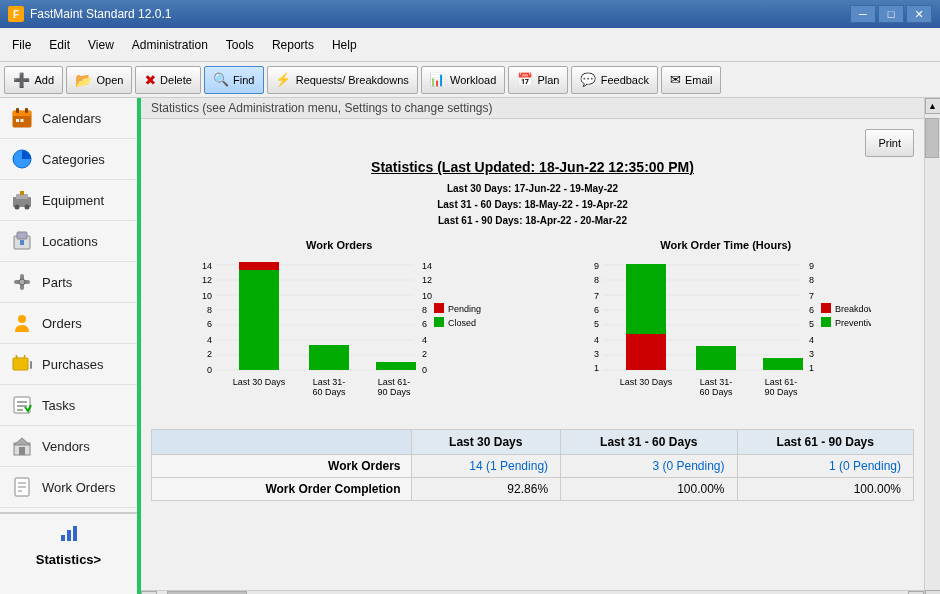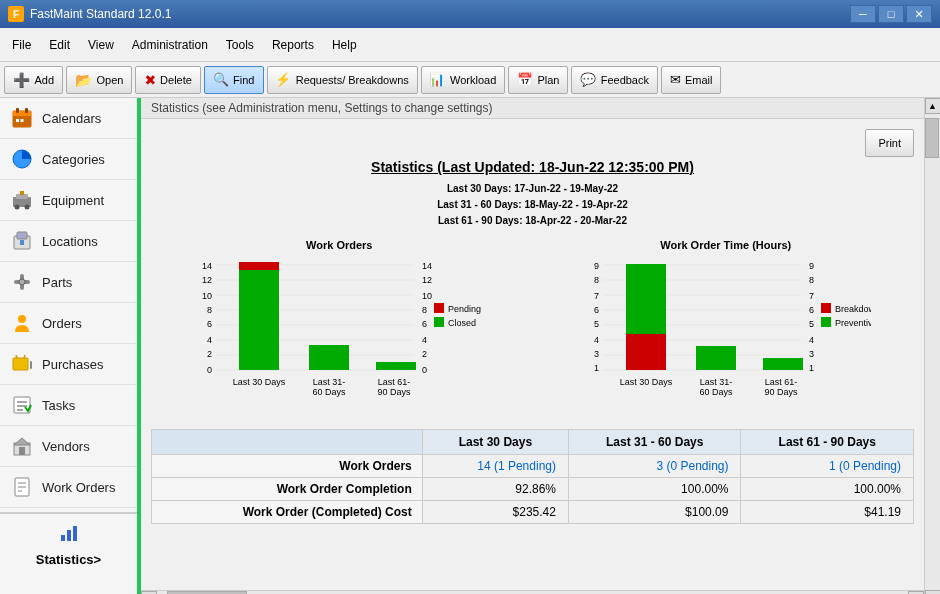--- a/index.html
+++ b/index.html
@@ -403,26 +403,20 @@
               <td class="right">
                 <a class="link-blue">1 (0 Pending)</a>
               </td>
             </tr>
             <tr>
               <td>Work Order Completion</td>
               <td class="right">92.86%</td>
               <td class="right">100.00%</td>
               <td class="right">100.00%</td>
             </tr>
-            <tr>
-              <td>Work Order (Completed) Cost</td>
-              <td class="right">$235.42</td>
-              <td class="right">$100.09</td>
-              <td class="right">$41.19</td>
-            </tr>
           </tbody>
         </table>
       </div>
 
       <div class="h-scrollbar">
         <div class="h-scroll-btn">◀</div>
         <div class="h-scroll-track">
           <div class="h-scroll-thumb"></div>
         </div>
         <div class="h-scroll-btn">▶</div>

